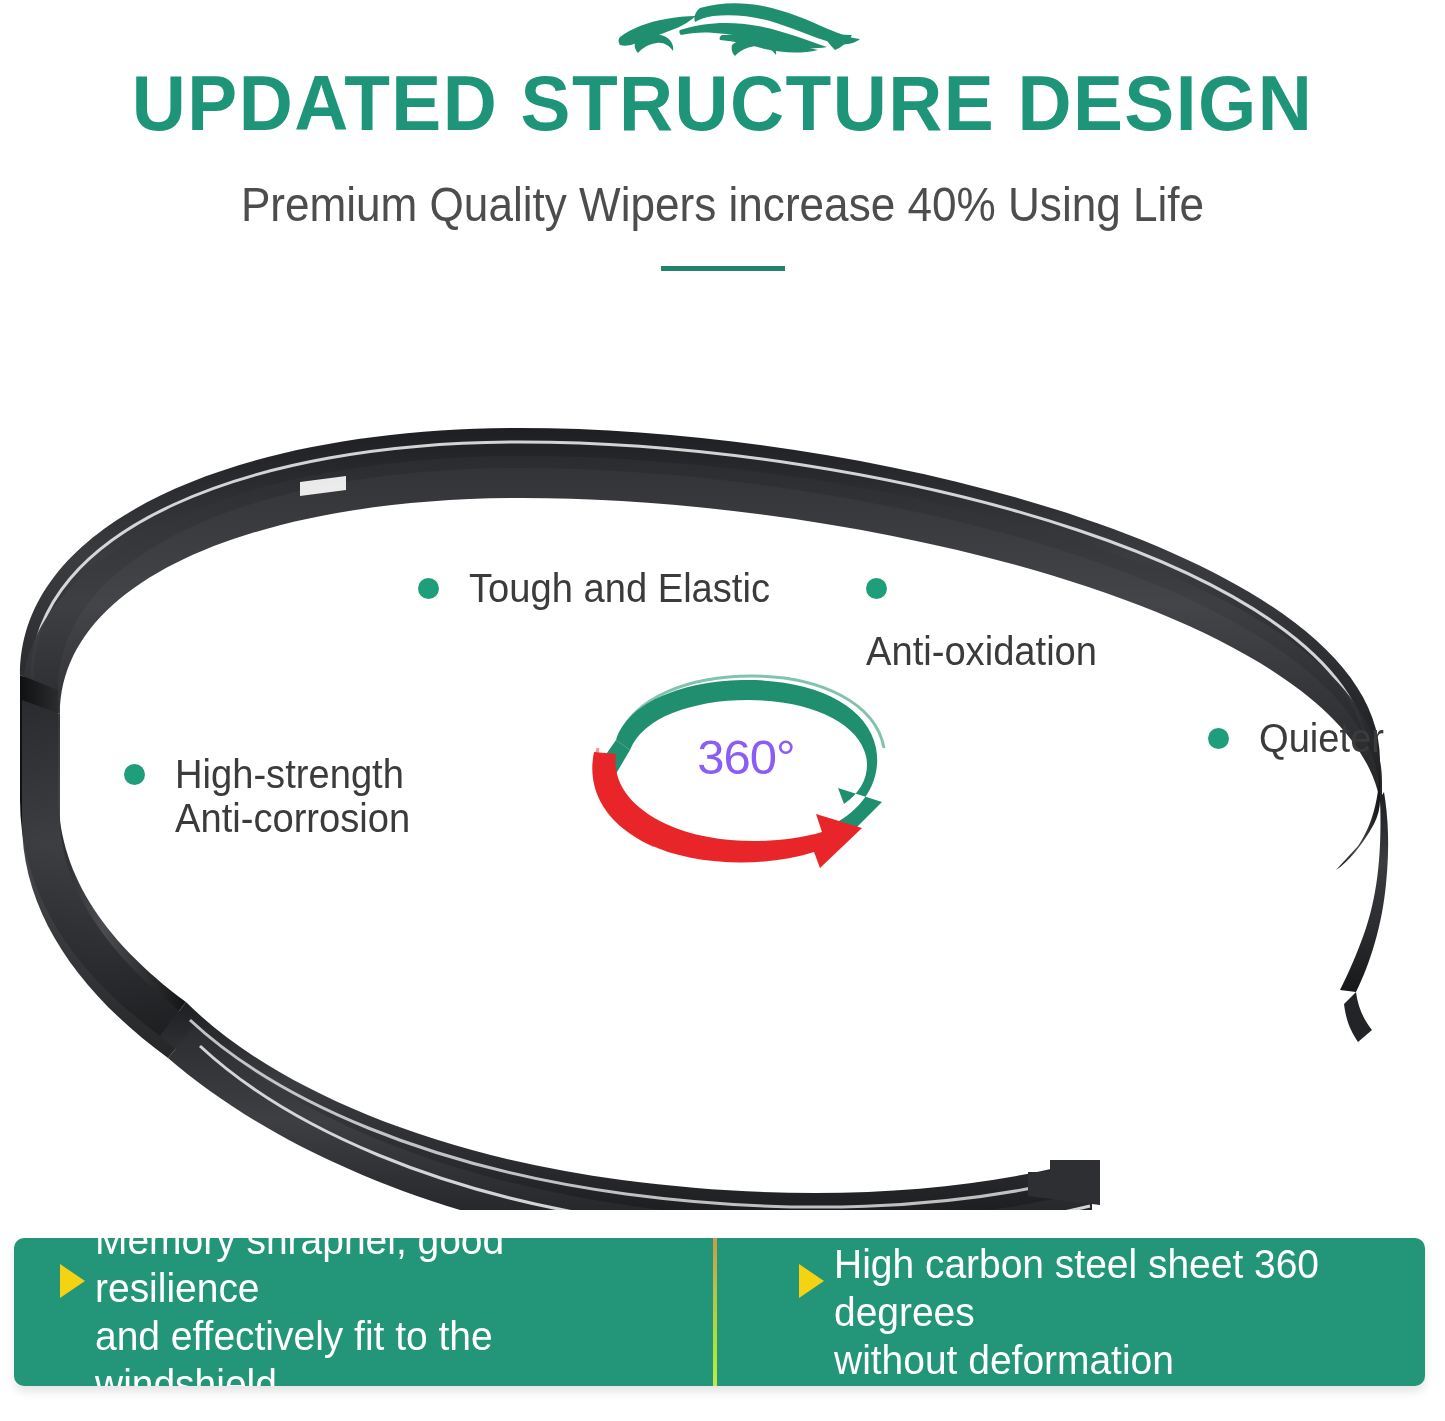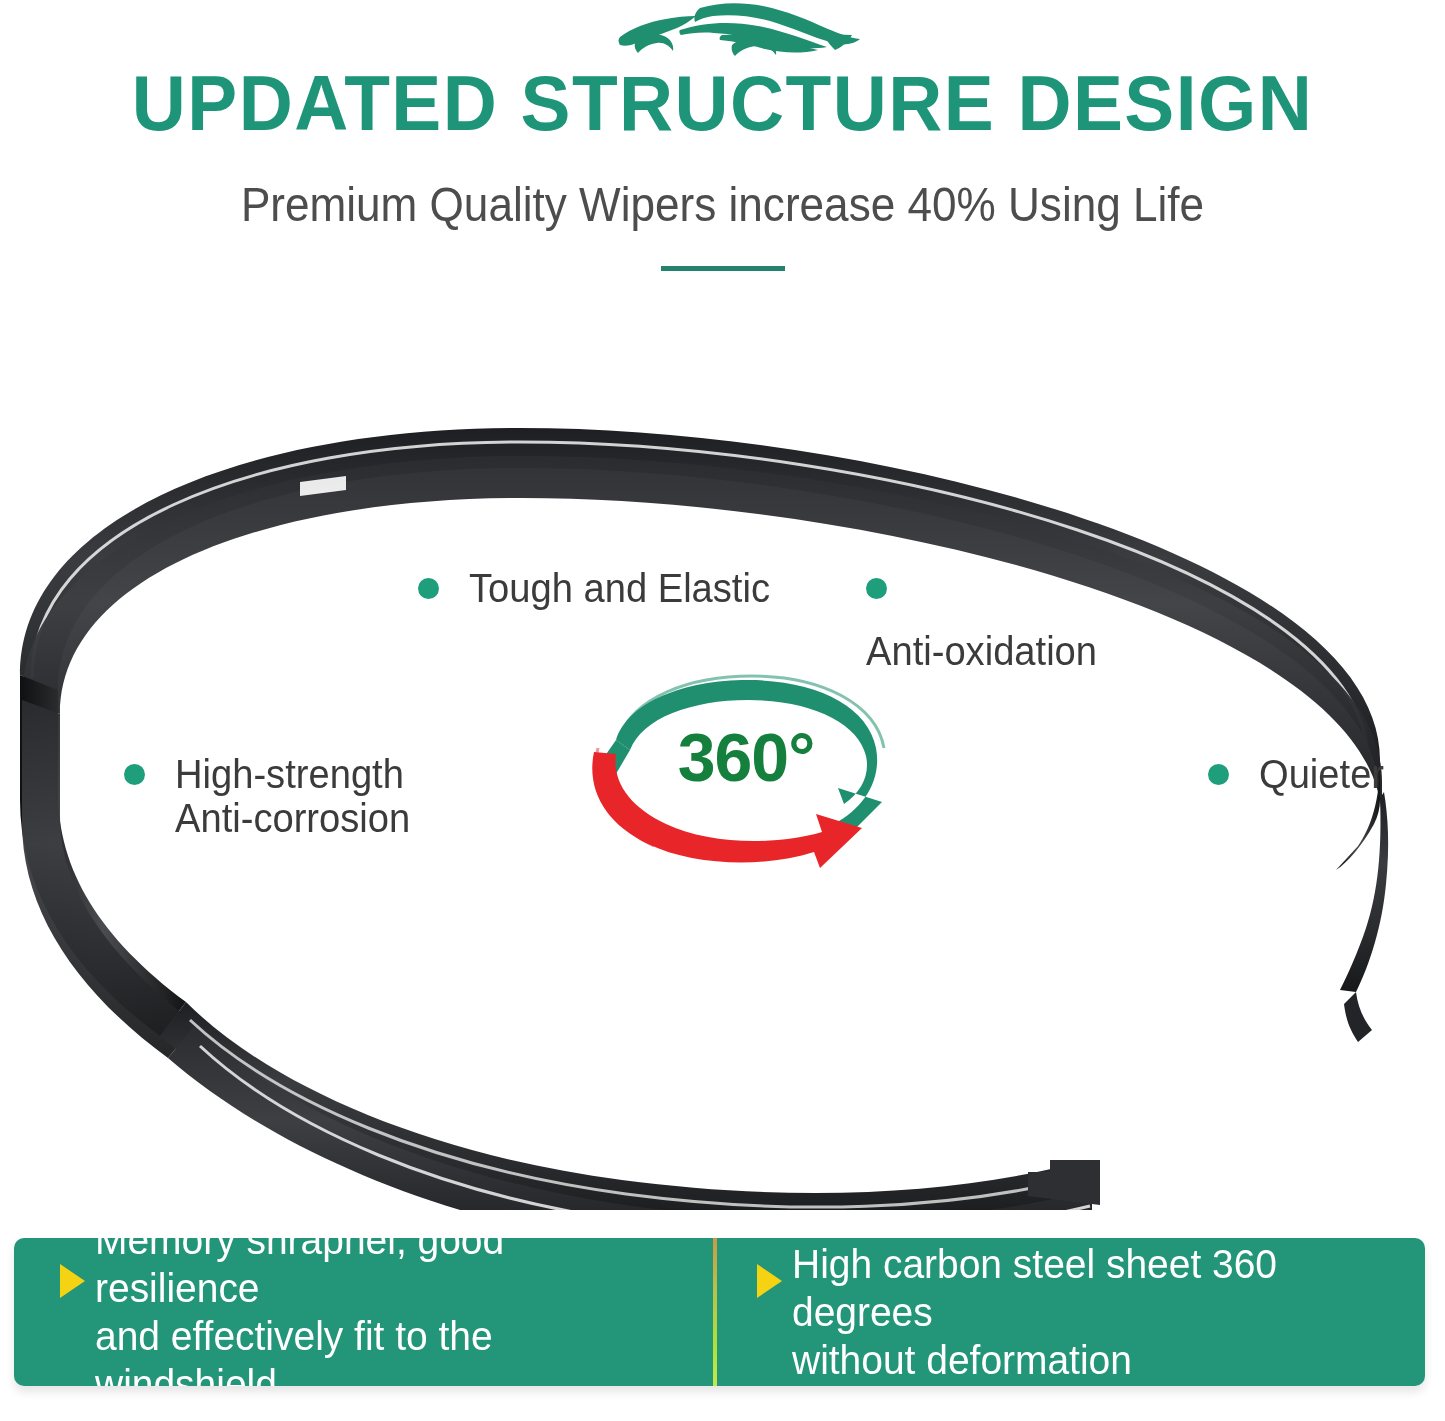--- a/index.html
+++ b/index.html
@@ -105,42 +105,42 @@
     line-height: 44px;
     color: #3b3b3b;
     white-space: pre-line;
     transform: scaleX(0.93);
     transform-origin: left top;
   }
 
   #feat-tough      { left: 418px; top: 566px; }
   #feat-anti-ox    { left: 866px; top: 566px; flex-direction: column; }
   #feat-high-str   { left: 124px; top: 752px; }
-  #feat-quieter    { left: 1208px; top: 752px; }
+  #feat-quieter    { left: 1208px; top: 716px; }
 
   
   .badge-360 {
     position: absolute;
     left: 576px;
     top: 662px;
     width: 340px;
     height: 212px;
   }
 
   .badge-360 .badge-text {
     position: absolute;
     left: 0;
     top: 62px;
     width: 340px;
     text-align: center;
     font-family: "Liberation Sans", sans-serif;
-    font-weight: 700;
-    font-size: 68px;
+    font-weight: 400;
+    font-size: 49px;
     line-height: 66px;
-    color: #15803d;
+    color: #8b5cf6;
     letter-spacing: -1px;
     z-index: 3;
   }
 
   .badge-360 svg {
     position: absolute;
     left: 0;
     top: 0;
     z-index: 2;
   }
@@ -160,21 +160,21 @@
   }
 
   .banner-half {
     position: relative;
     display: flex;
     align-items: center;
     padding: 0 24px 0 46px;
   }
 
   .banner-half.left  { width: 699px; }
-  .banner-half.right { width: 712px; padding-left: 44px; }
+  .banner-half.right { width: 712px; padding-left: 86px; }
 
   .banner-sep {
     position: absolute;
     left: 699px;
     top: 0;
     width: 4px;
     height: 148px;
     background: linear-gradient(to bottom, #c89a4a 0%, #b7c24a 35%, #aee23a 75%, #c3e84c 100%);
   }
 

